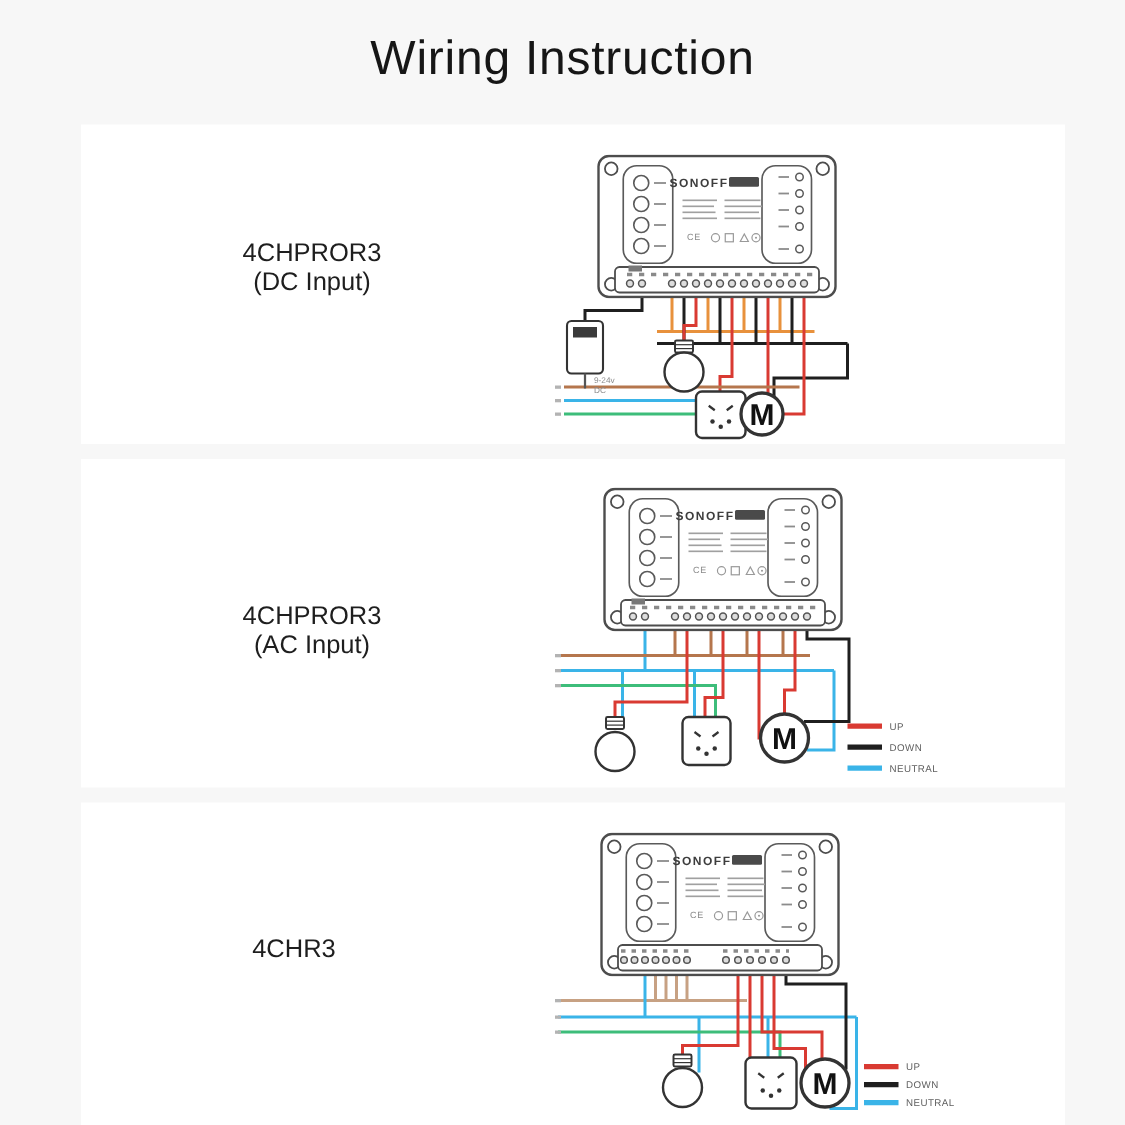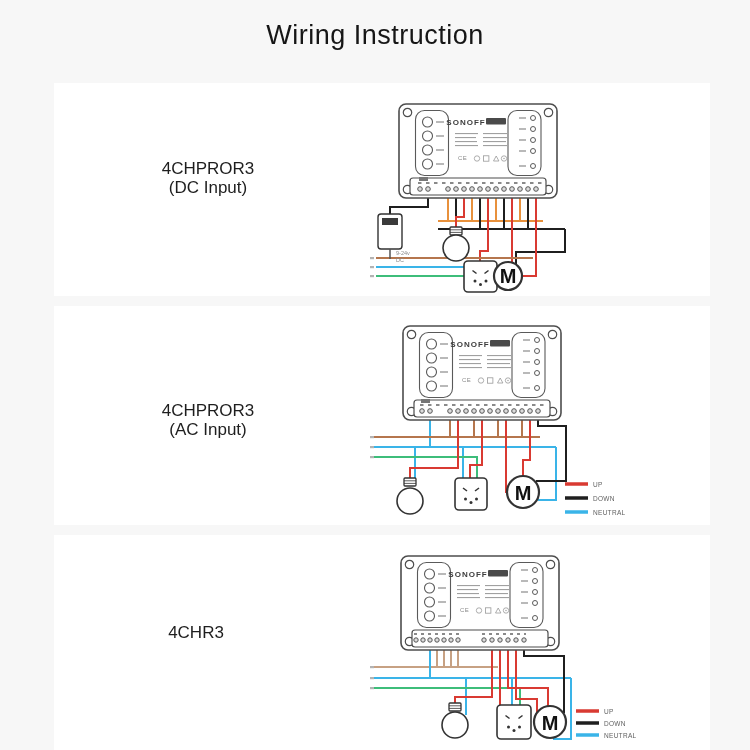--- a/index.html
+++ b/index.html
@@ -1,19 +1,19 @@
 <!DOCTYPE html>
 <html><head>
 <meta charset="utf-8">
 <style>
   html,body{margin:0;padding:0;}
   body{width:750px;height:750px;background:#f7f7f7;font-family:"Liberation Sans",sans-serif;}
   .page{position:relative;width:750px;height:750px;background:#f7f7f7;overflow:hidden;}
   .page-title{position:absolute;top:20px;left:0;width:750px;text-align:center;
-    font-size:27px;color:#161616;letter-spacing:.5px;}
+    font-size:32px;color:#161616;letter-spacing:.5px;}
   .card{position:absolute;left:54px;width:656px;background:#ffffff;}
   .card-1{top:83px;height:213px;}
   .card-2{top:306px;height:219px;}
   .card-3{top:535px;height:215px;}
   svg{display:block;}
   .sec-label{font-size:17px;fill:#1e1e1e;}
   .brand{font-size:8px;font-weight:bold;letter-spacing:1px;fill:#3d3d3d;}
   .cert{font-size:6px;fill:#8a8a8a;letter-spacing:.5px;}
   .tiny{font-size:5.5px;fill:#8a8a8a;}
   .legend-t{font-size:6.5px;fill:#5f5f5f;letter-spacing:.3px;}

